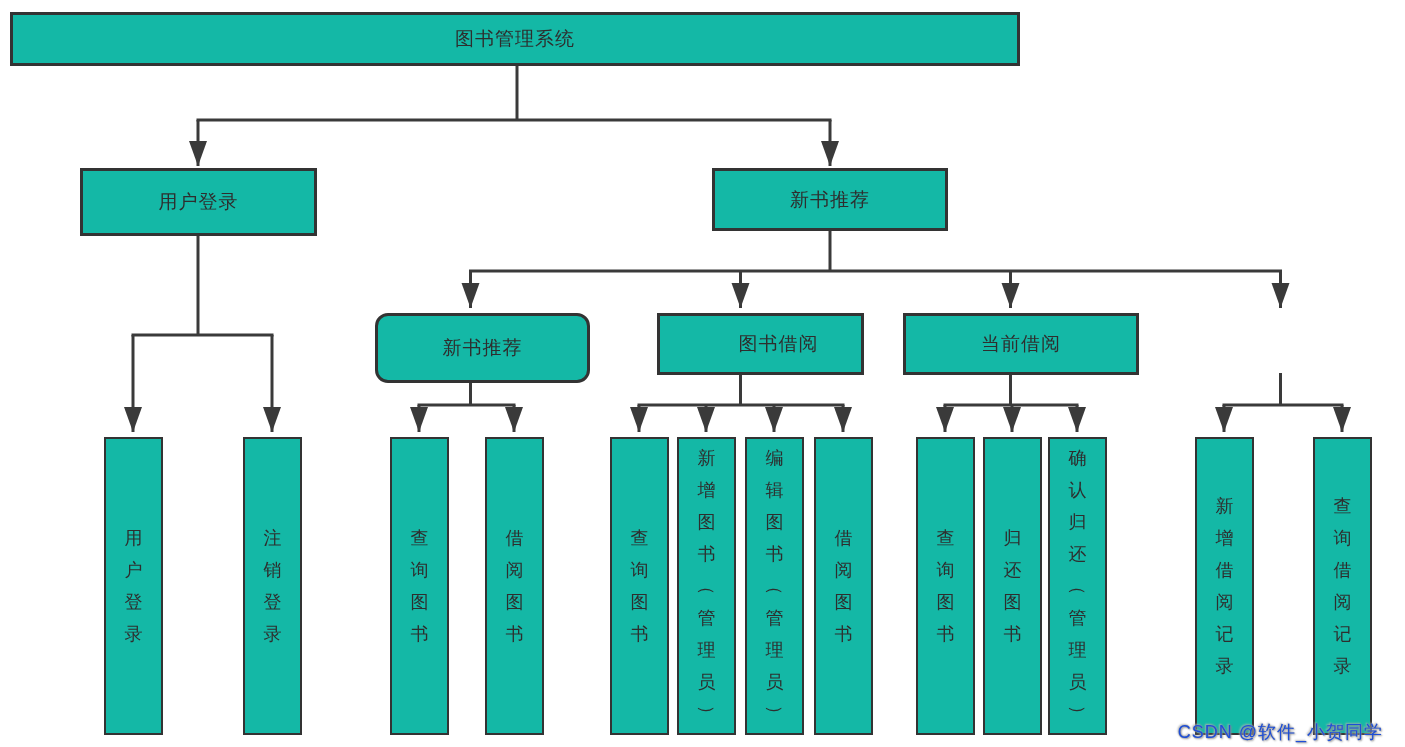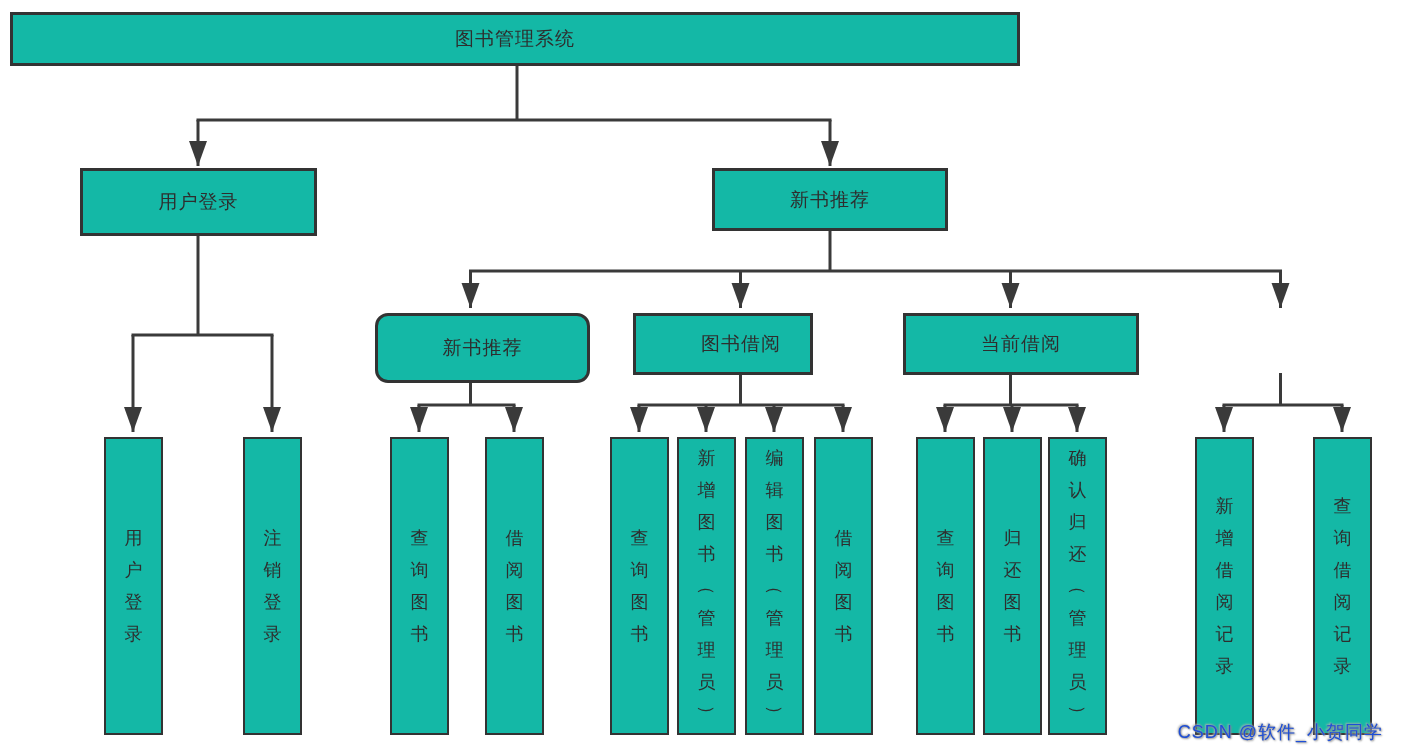--- a/index.html
+++ b/index.html
@@ -97,21 +97,21 @@
       <path d="M1342,405 V432" marker-end="url(#ah)"></path>
     </g>
   </svg>
 
   <div class="node" style="left:10px;top:12px;width:1010px;height:54px;">图书管理系统</div>
 
   <div class="node" style="left:80px;top:168px;width:237px;height:68px;">用户登录</div>
   <div class="node" style="left:712px;top:168px;width:236px;height:63px;">新书推荐</div>
 
   <div class="node" style="left:375px;top:313px;width:215px;height:70px;border-radius:13px;">新书推荐</div>
-  <div class="node" style="left:633px;top:313px;width:180px;height:62px;padding-left:36px;">图书借阅</div>
+  <div class="node" style="left:657px;top:313px;width:207px;height:62px;padding-left:36px;">图书借阅</div>
   <div class="node" style="left:903px;top:313px;width:236px;height:62px;">当前借阅</div>
 
   <div class="node leaf" style="left:104px;top:437px;width:59px;height:298px;">
       <span class="vchar">用</span>
       <span class="vchar">户</span>
       <span class="vchar">登</span>
       <span class="vchar">录</span>
     </div>
   <div class="node leaf" style="left:243px;top:437px;width:59px;height:298px;">
       <span class="vchar">注</span>

